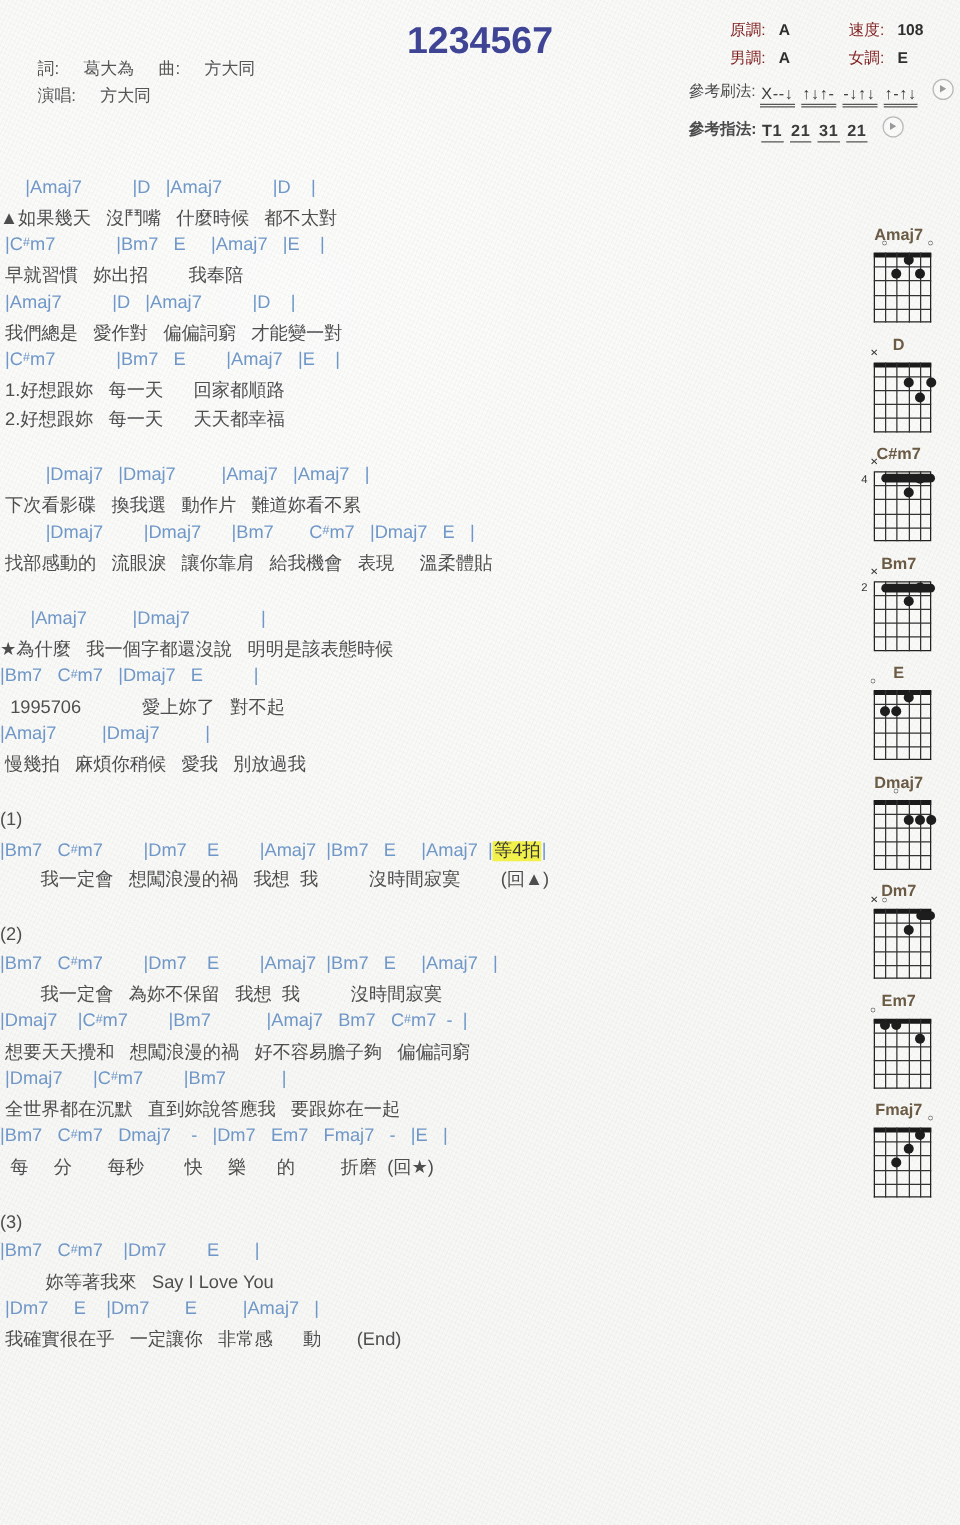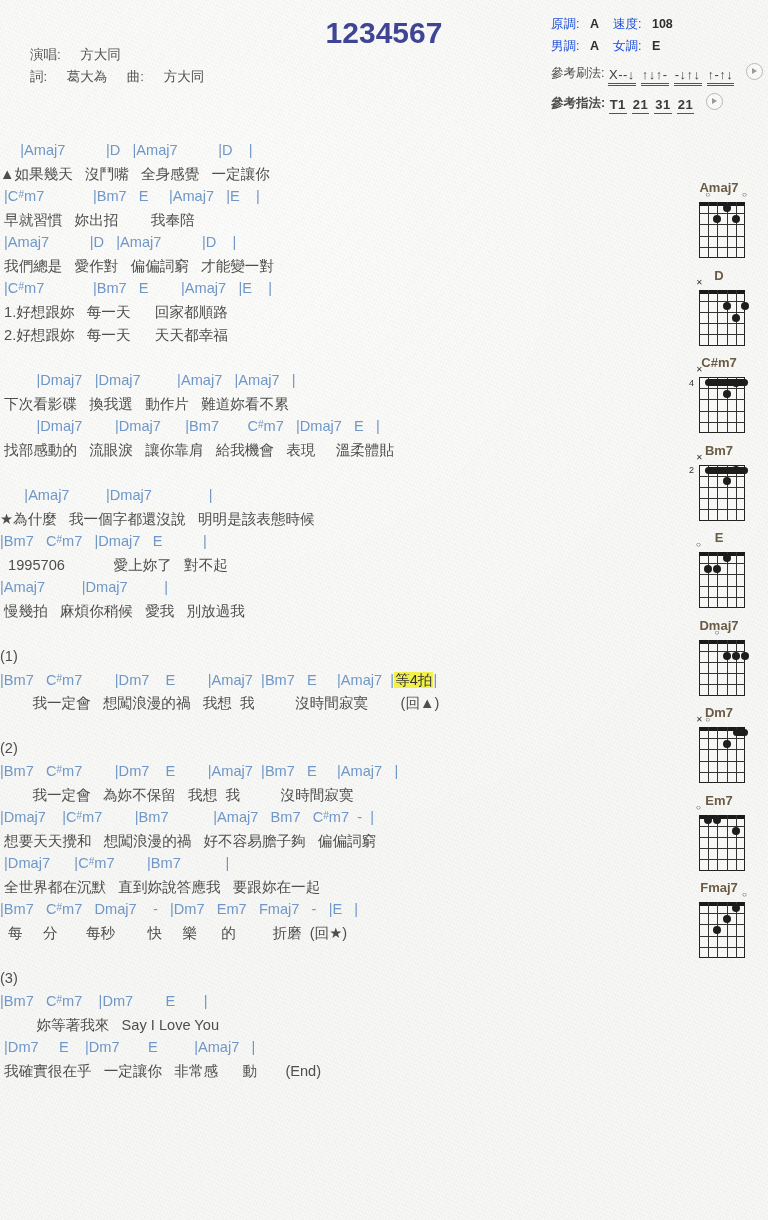--- a/index.html
+++ b/index.html
@@ -21,21 +21,21 @@
   
   .title {
     position:absolute; left:0; top:16px; width:768px; text-align:center;
     font-size:30px; font-weight:bold; color:#3f4494; letter-spacing:0px;
   }
   .credits { position:absolute; left:30px; top:44px; font-size:13.5px; line-height:22px; color:#555; }
   .credits div { white-space:nowrap; }
   .credits .sp { display:inline-block; width:12px; }
 
   .meta { position:absolute; left:551px; top:13px; font-size:12.5px; line-height:22px; color:#4a4a4a; }
-  .meta .lbl { color:#1d4ed8; }
+  .meta .lbl { color:#7f1d1d;margin-left:33px; }
   .meta b { color:#2f2f2f; }
   .meta .sp { display:inline-block; width:7px; }
 
   .pattern-row { position:absolute; font-size:12.5px; color:#4a4a4a; white-space:nowrap; }
   .pattern-row.strum { left:551px; top:63px; }
   .pattern-row.fing  { left:551px; top:93px;font-weight:bold; }
   .pat {
     display:inline-block; font-family:"Liberation Sans","DejaVu Sans",sans-serif;
     font-size:13px; color:#3b3b3b; letter-spacing:0.5px;
     border-bottom:1.4px solid #555; padding:0 1px 1px 1px; margin-right:5px; line-height:15px;
@@ -83,30 +83,30 @@
 </style>
 </head>
 <body>
 
 <div class="sheet">
 
   <div class="title">1234567</div>
 
   <div class="credits">
     <div>
+      <span>詞:</span>
+      <span class="sp"></span>
+      <span>葛大為</span>
+      <span class="sp"></span>
+      <span>曲:</span>
+      <span class="sp"></span>
+      <span>方大同</span>
+    </div>
+    <div>
       <span>演唱:</span>
-      <span class="sp"></span>
-      <span>方大同</span>
-    </div>
-    <div>
-      <span>詞:</span>
-      <span class="sp"></span>
-      <span>葛大為</span>
-      <span class="sp"></span>
-      <span>曲:</span>
       <span class="sp"></span>
       <span>方大同</span>
     </div>
   </div>
 
   <div class="meta">
     <div>
       <span class="lbl">原調:</span>
       <span class="sp"></span><b>A</b>
       <span class="sp"></span>
@@ -130,21 +130,21 @@
 
   <div class="pattern-row fing">
     <span>參考指法:</span>
     <span id="fing-pattern-holder"><span class="pat">T1</span><span class="pat">21</span><span class="pat">31</span><span class="pat">21</span></span>
     <span class="playbtn"></span>
   </div>
 
   <div class="body" id="song-body">
       <div class="block">
         <div class="line chords">     <span class="bar">|</span>Amaj7          <span class="bar">|</span>D   <span class="bar">|</span>Amaj7          <span class="bar">|</span>D    <span class="bar">|</span></div>
-        <div class="line lyrics">▲如果幾天   沒鬥嘴   全身感覺   一定讓你</div>
+        <div class="line lyrics">▲如果幾天   沒鬥嘴   什麼時候   都不太對</div>
         <div class="line chords"> <span class="bar">|</span>C<span class="sharp">#</span>m7            <span class="bar">|</span>Bm7   E     <span class="bar">|</span>Amaj7   <span class="bar">|</span>E    <span class="bar">|</span></div>
         <div class="line lyrics"> 早就習慣   妳出招        我奉陪</div>
         <div class="line chords"> <span class="bar">|</span>Amaj7          <span class="bar">|</span>D   <span class="bar">|</span>Amaj7          <span class="bar">|</span>D    <span class="bar">|</span></div>
         <div class="line lyrics"> 我們總是   愛作對   偏偏詞窮   才能變一對</div>
         <div class="line chords"> <span class="bar">|</span>C<span class="sharp">#</span>m7            <span class="bar">|</span>Bm7   E        <span class="bar">|</span>Amaj7   <span class="bar">|</span>E    <span class="bar">|</span></div>
         <div class="line lyrics"> 1.好想跟妳   每一天      回家都順路</div>
         <div class="line lyrics"> 2.好想跟妳   每一天      天天都幸福</div>
       </div>
       <div class="line gap"></div>
       <div class="block">

